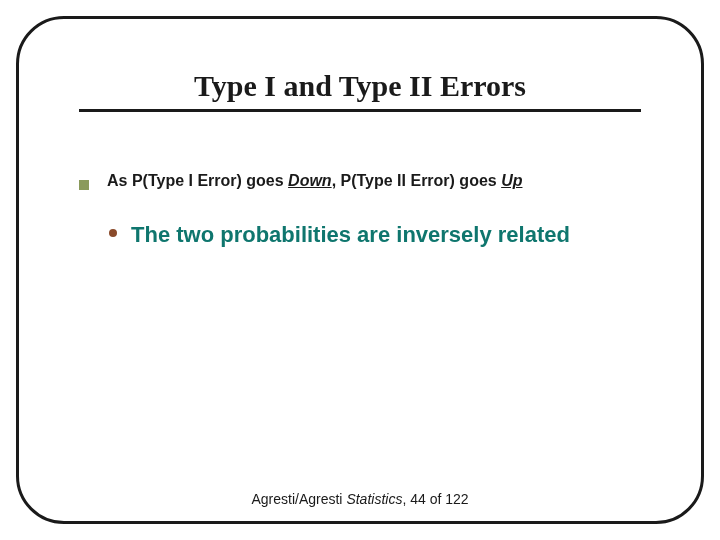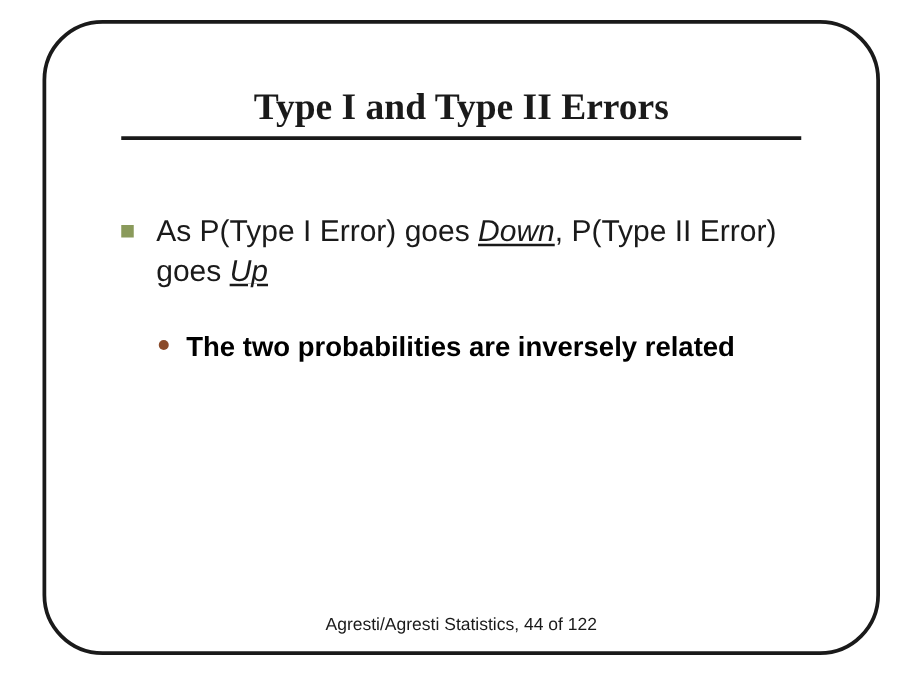--- a/index.html
+++ b/index.html
@@ -13,21 +13,20 @@
   }
   .slide-frame {
     position: absolute;
     top: 16px;
     left: 16px;
     right: 16px;
     bottom: 16px;
     border: 3px solid #1a1a1a;
     border-radius: 48px;
     padding: 50px 60px 30px 60px;
-    margin-left: 18px;
   }
   .title {
     font-family: "Times New Roman", Times, serif;
     font-weight: bold;
     font-size: 30px;
     color: #1a1a1a;
     text-align: center;
     padding-bottom: 6px;
     border-bottom: 3px solid #1a1a1a;
     margin: 0 0 58px 0;
@@ -39,22 +38,22 @@
   }
   .square-bullet {
     width: 10px;
     height: 10px;
     background: #8a9a5b;
     flex-shrink: 0;
     margin-top: 10px;
     margin-right: 18px;
   }
   .bullet-text {
-    font-size: 24px;
-    font-weight: normal;
+    font-size: 16px;
+    font-weight: bold;
     color: #1a1a1a;
     line-height: 1.35;
   }
   .bullet-text .ital { font-style: italic; }
   .bullet-text .under { text-decoration: underline; }
   .sub-row {
     display: flex;
     align-items: flex-start;
     margin-left: 30px;
   }
@@ -63,33 +62,33 @@
     height: 8px;
     background: #8a4a2a;
     border-radius: 50%;
     flex-shrink: 0;
     margin-top: 9px;
     margin-right: 14px;
   }
   .sub-text {
     font-size: 22px;
     font-weight: bold;
-    color: #000000;
+    color: #0f766e;
     line-height: 1.35;
   }
   .footer {
     position: absolute;
     bottom: 14px;
     left: 0;
     right: 0;
     text-align: center;
     font-size: 14px;
     color: #1a1a1a;
   }
-  .footer .ital { }
+  .footer .ital { font-style: italic; }
 </style>
 </head>
 <body>
 
 <div class="slide-frame">
   <h1 class="title">Type I and Type II Errors</h1>
 
   <div class="bullet-row">
     <div class="square-bullet"></div>
     <div class="bullet-text">

